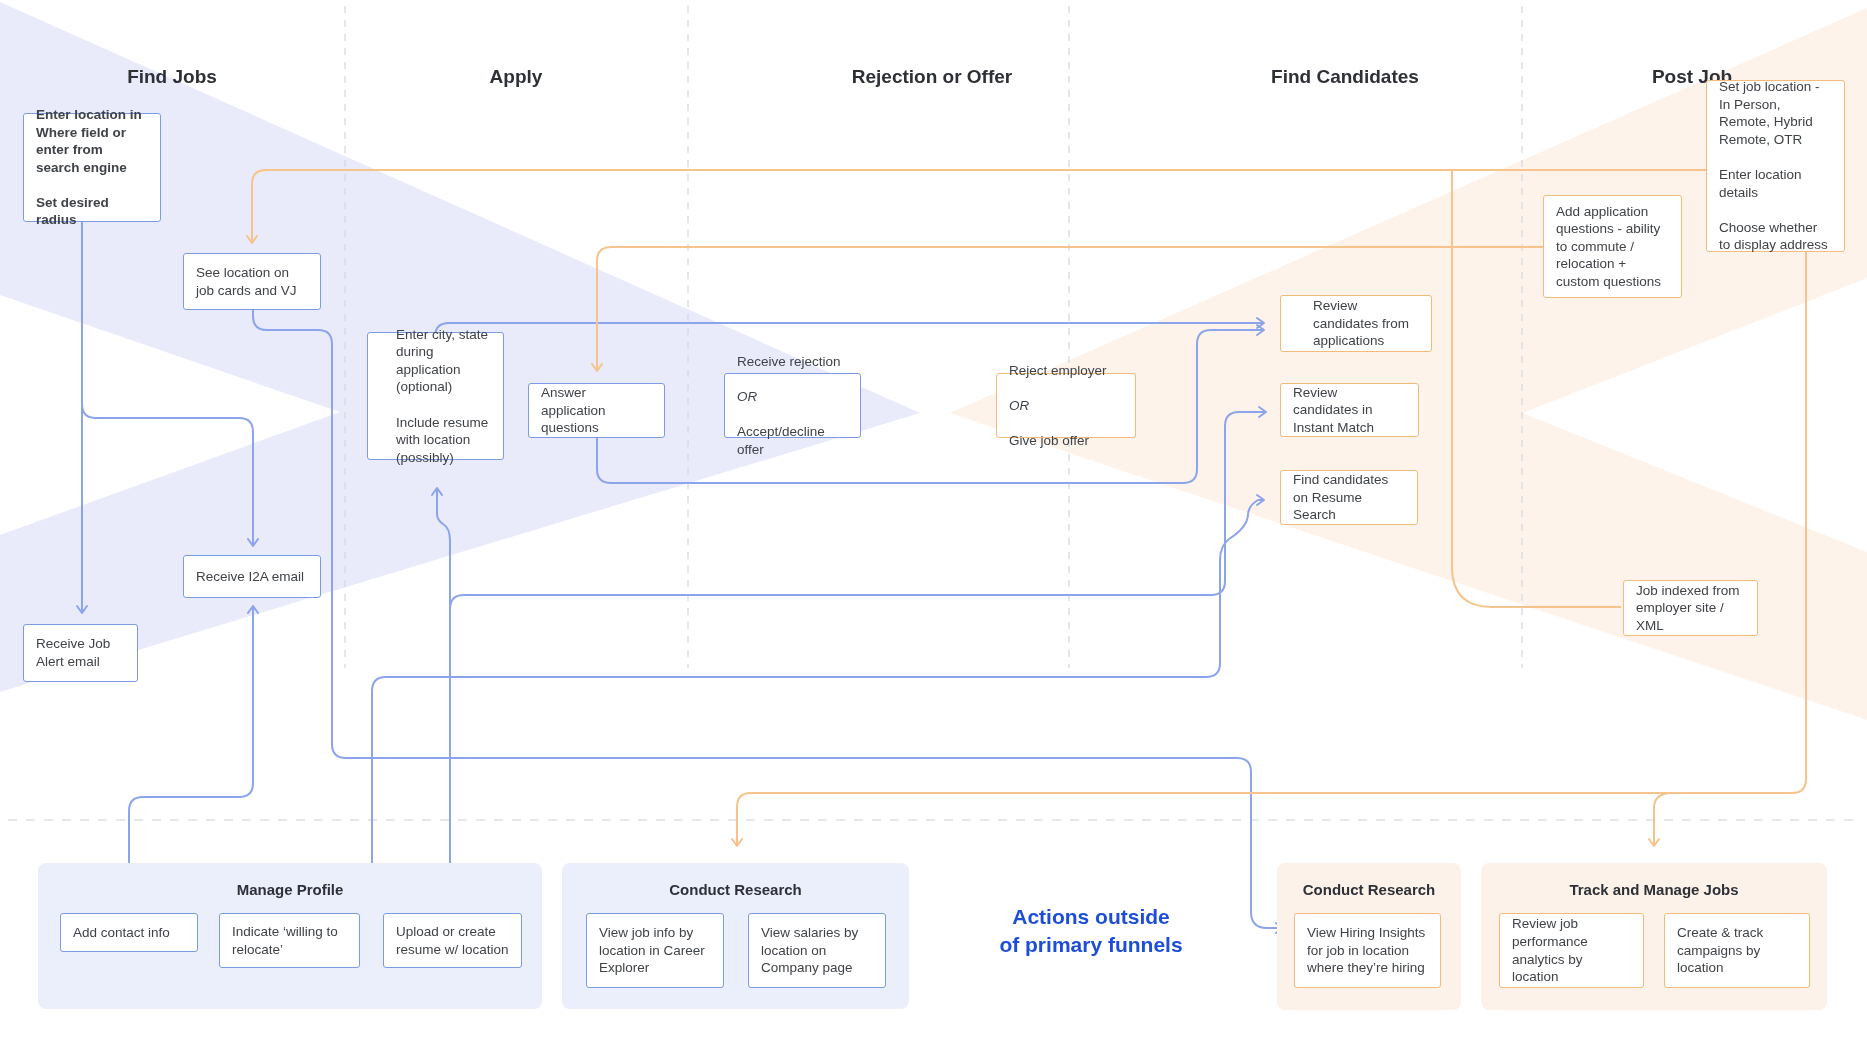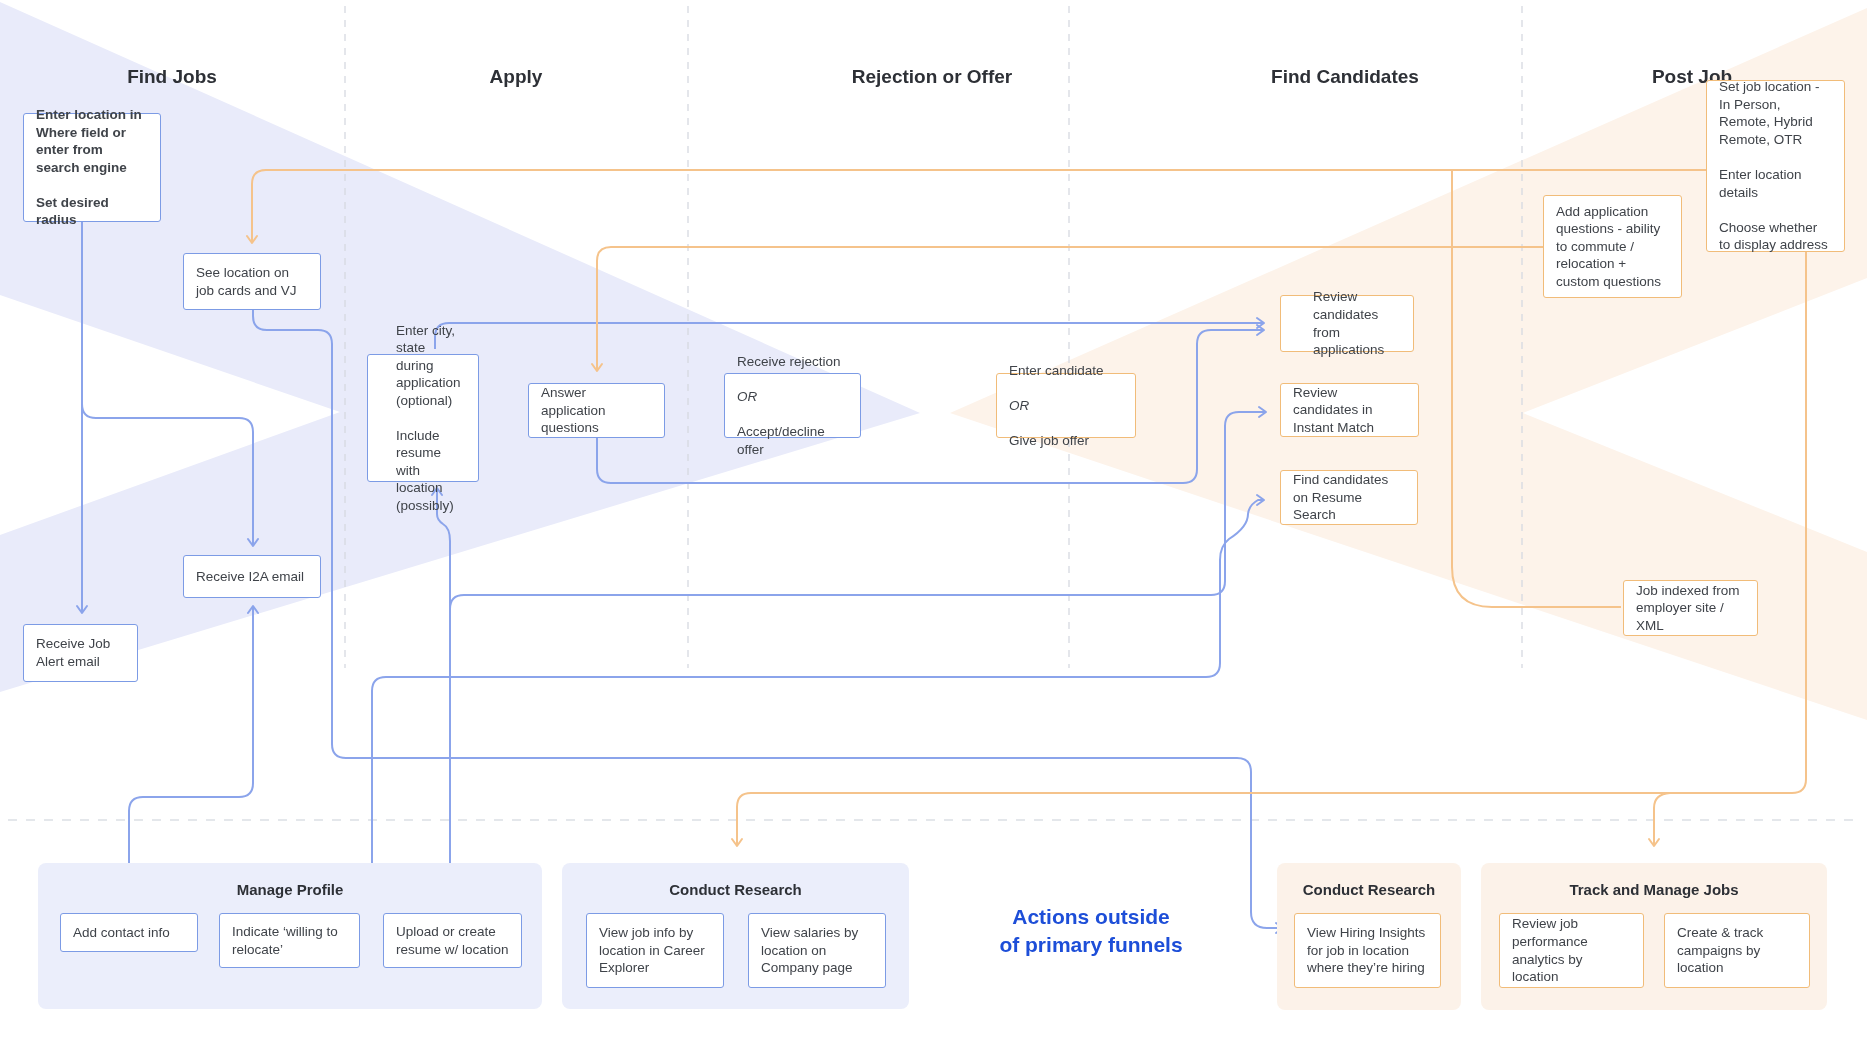--- a/index.html
+++ b/index.html
@@ -89,21 +89,21 @@
   <div class="col-header" style="left:1692px">Post Job</div>
 
   <div class="node blue" style="left:23px;top:113px;width:138px;height:109px;font-weight:bold;">
     <span class="txt">Enter location in Where field or enter from search engine
 
 Set desired radius</span>
   </div>
   <div class="node blue" style="left:183px;top:253px;width:138px;height:57px;">
     <span class="txt">See location on job cards and VJ</span>
   </div>
-  <div class="node blue" style="left:367px;top:354px;width:112px;height:128px;padding-left:28px;">
+  <div class="node blue" style="left:367px;top:332px;width:137px;height:128px;padding-left:28px;">
     <span class="txt">Enter city, state during application (optional)
 
 Include resume with location (possibly)</span>
   </div>
   <div class="node blue" style="left:528px;top:383px;width:137px;height:55px;">
     <span class="txt">Answer application questions</span>
   </div>
   <div class="node blue" style="left:724px;top:373px;width:137px;height:65px;">
     <span class="txt">
       <span class="or-line">Receive rejection</span>
@@ -113,26 +113,26 @@
   </div>
   <div class="node blue" style="left:183px;top:555px;width:138px;height:43px;">
     <span class="txt">Receive I2A email</span>
   </div>
   <div class="node blue" style="left:23px;top:624px;width:115px;height:58px;">
     <span class="txt">Receive Job Alert email</span>
   </div>
 
   <div class="node orange" style="left:996px;top:373px;width:140px;height:65px;">
     <span class="txt">
-      <span class="or-line">Enter candidate</span>
+      <span class="or-line">Reject employer</span>
       <span class="or-word">OR</span>
       <span class="or-line">Give job offer</span>
     </span>
   </div>
-  <div class="node orange" style="left:1280px;top:295px;width:134px;height:57px;padding-left:32px;">
+  <div class="node orange" style="left:1280px;top:295px;width:152px;height:57px;padding-left:32px;">
     <span class="txt">Review candidates from applications</span>
   </div>
   <div class="node orange" style="left:1280px;top:383px;width:139px;height:54px;">
     <span class="txt">Review candidates in Instant Match</span>
   </div>
   <div class="node orange" style="left:1280px;top:470px;width:138px;height:55px;">
     <span class="txt">Find candidates on Resume Search</span>
   </div>
   <div class="node orange" style="left:1623px;top:580px;width:135px;height:56px;">
     <span class="txt">Job indexed from employer site / XML</span>

